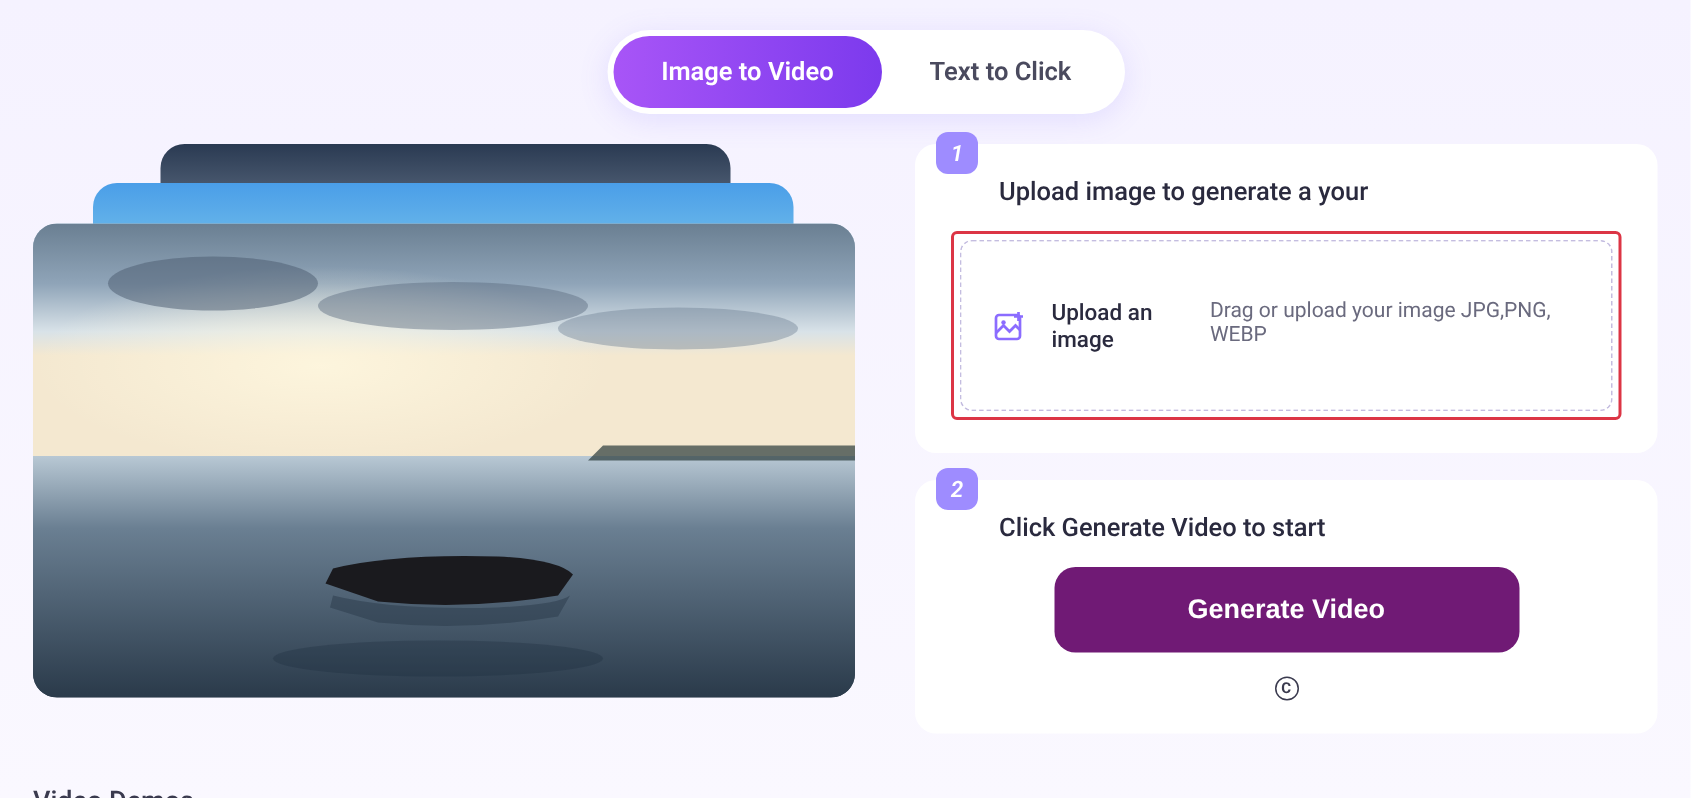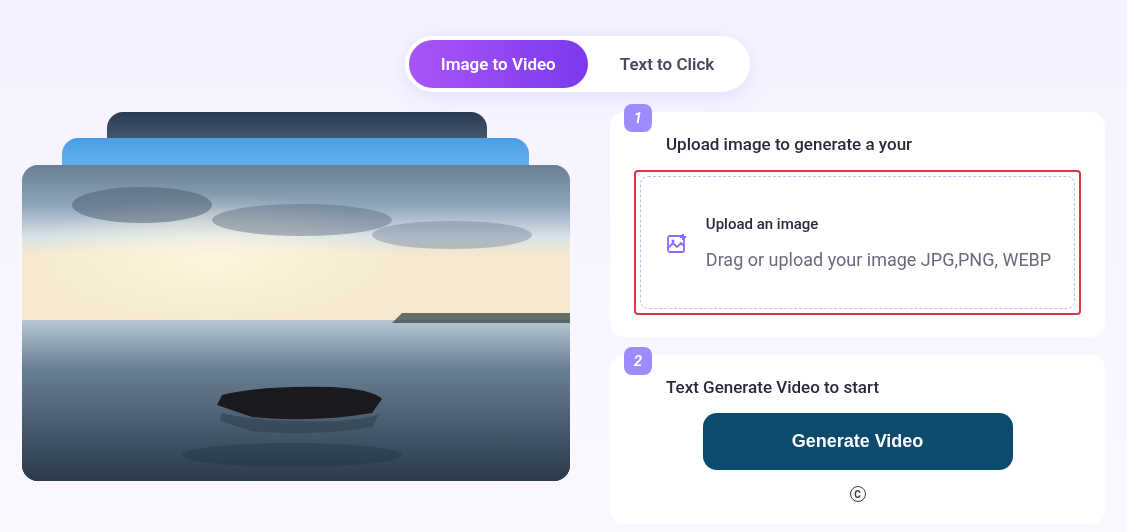--- a/index.html
+++ b/index.html
@@ -7,21 +7,21 @@
       font-family: -apple-system, BlinkMacSystemFont, 'Segoe UI', Roboto, sans-serif;
       background: linear-gradient(180deg, #f5f2ff 0%, #faf8ff 100%);
       width: 1127px;
       height: 532px;
       overflow: hidden;
     }
     
     .top-tabs {
       display: flex;
       justify-content: center;
-      padding-top: 36px;
+      padding-top: 20px;
       padding-bottom: 20px;
       margin-left: 28px;
     }
     
     .tabs-container {
       display: flex;
       background: #ffffff;
       border-radius: 30px;
       padding: 4px;
       box-shadow: 0 4px 20px rgba(120, 100, 255, 0.15);
@@ -160,37 +160,37 @@
     .upload-icon-wrap {
       width: 26px;
       height: 26px;
       display: flex;
       align-items: center;
       justify-content: center;
     }
     
     .upload-text-group {
       display: flex;
-      flex-direction: column;
-      gap: 16px;
+      flex-direction: row;
+      gap: 2px;
     }
     
     .upload-primary {
       font-size: 15px;
       font-weight: 500;
       color: #2a2a3e;
     }
     
     .upload-secondary {
-      font-size: 18px;
+      font-size: 14px;
       color: #6a6a7e;
     }
     
     .generate-button {
-      background: #0c4a6e;
+      background: #701a75;
       color: #ffffff;
       border: none;
       padding: 18px 60px;
       border-radius: 14px;
       font-size: 18px;
       font-weight: 600;
       cursor: pointer;
       display: block;
       margin: 16px auto 16px;
       width: 310px;
@@ -290,21 +290,21 @@
           <div class="upload-text-group">
             <div class="upload-primary">Upload an image</div>
             <div class="upload-secondary">Drag or upload your image JPG,PNG, WEBP</div>
           </div>
         </div>
       </div>
     </div>
 
     <div class="step-card step2">
       <div class="step-badge">2</div>
-      <div class="step-title">Text Generate Video to start</div>
+      <div class="step-title">Click Generate Video to start</div>
       <button class="generate-button">Generate Video</button>
       <div class="commercial-note">
         <span class="copyright-icon">C</span>
       </div>
     </div>
 
   </div>
 
 </div>
 

